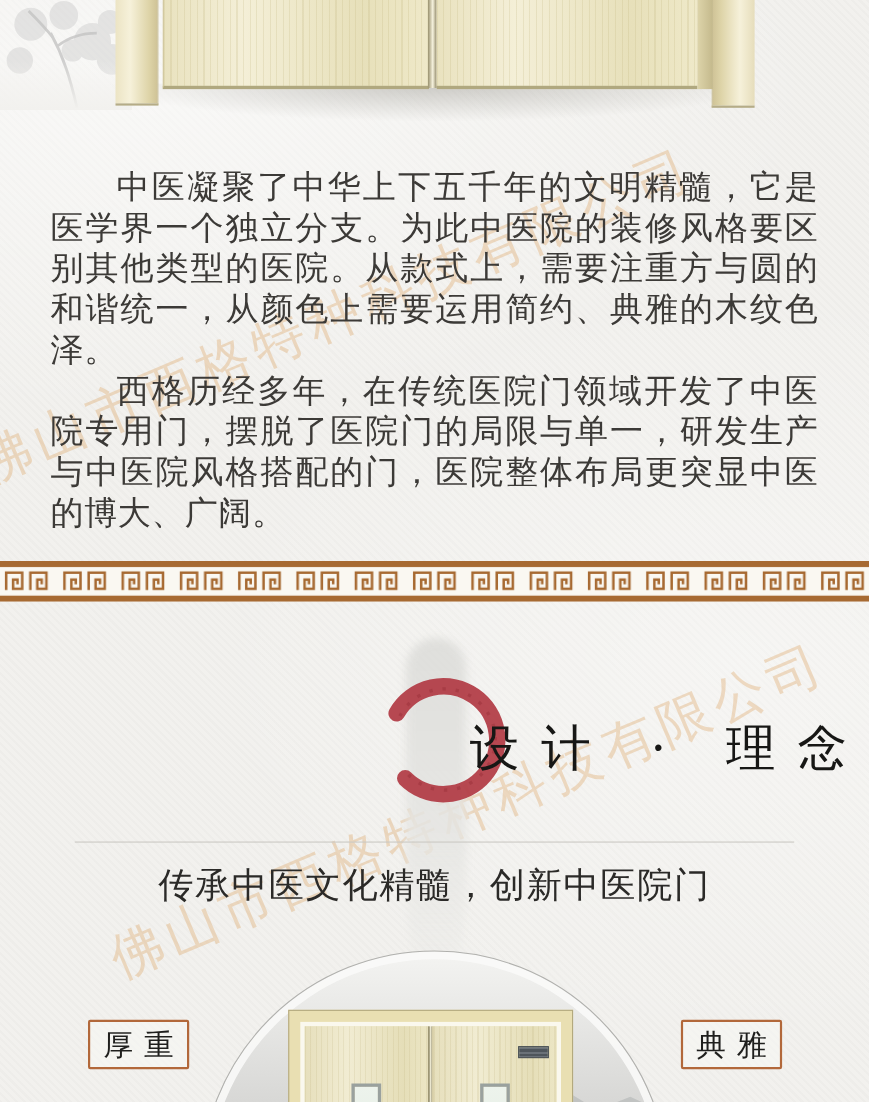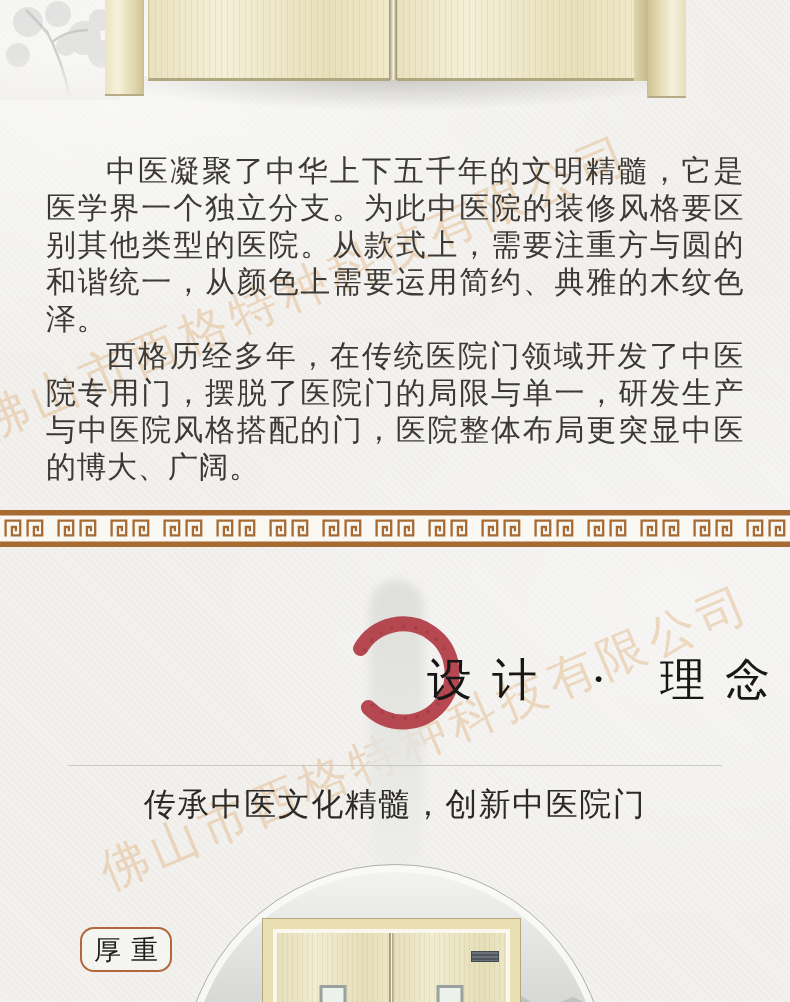--- a/index.html
+++ b/index.html
@@ -106,21 +106,21 @@
     background:linear-gradient(180deg,#edf3ec,#d4e4d8 60%,#c9ddcf);
   }
   .sign-plate{
     position:absolute;top:18px;right:7px;width:26px;height:9px;
     background:repeating-linear-gradient(180deg,#6a7178 0 2px,#4e555b 2px 4px);
     border:1px solid #434a50;
   }
   
   .style-label{
     position:absolute;top:927px;width:92px;height:45px;z-index:4;
-    box-sizing:border-box;border:2px solid #b2683a;border-radius:14px;
+    box-sizing:border-box;border:2px solid #b2683a;border-radius:2px;
     background:rgba(248,247,244,.55);
     display:flex;align-items:center;justify-content:center;
     font-size:27px;letter-spacing:10px;padding-left:10px;color:#1f1f1d;
   }
   .style-label.left{left:80px;}
   .style-label.right{left:619px;}
   .tree{position:absolute;left:0;top:0;z-index:2;}
 </style>
 </head>
 <body>
@@ -211,14 +211,15 @@
         <div class="c-gap"></div>
         <div class="c-leaf right">
           <div class="c-window"></div>
           <div class="sign-plate"></div>
         </div>
       </div>
     </div>
   </div>
 
   <div class="style-label left">厚重</div>
+  <div class="style-label right">典雅</div>
 
 </div>
 
 </body></html>

